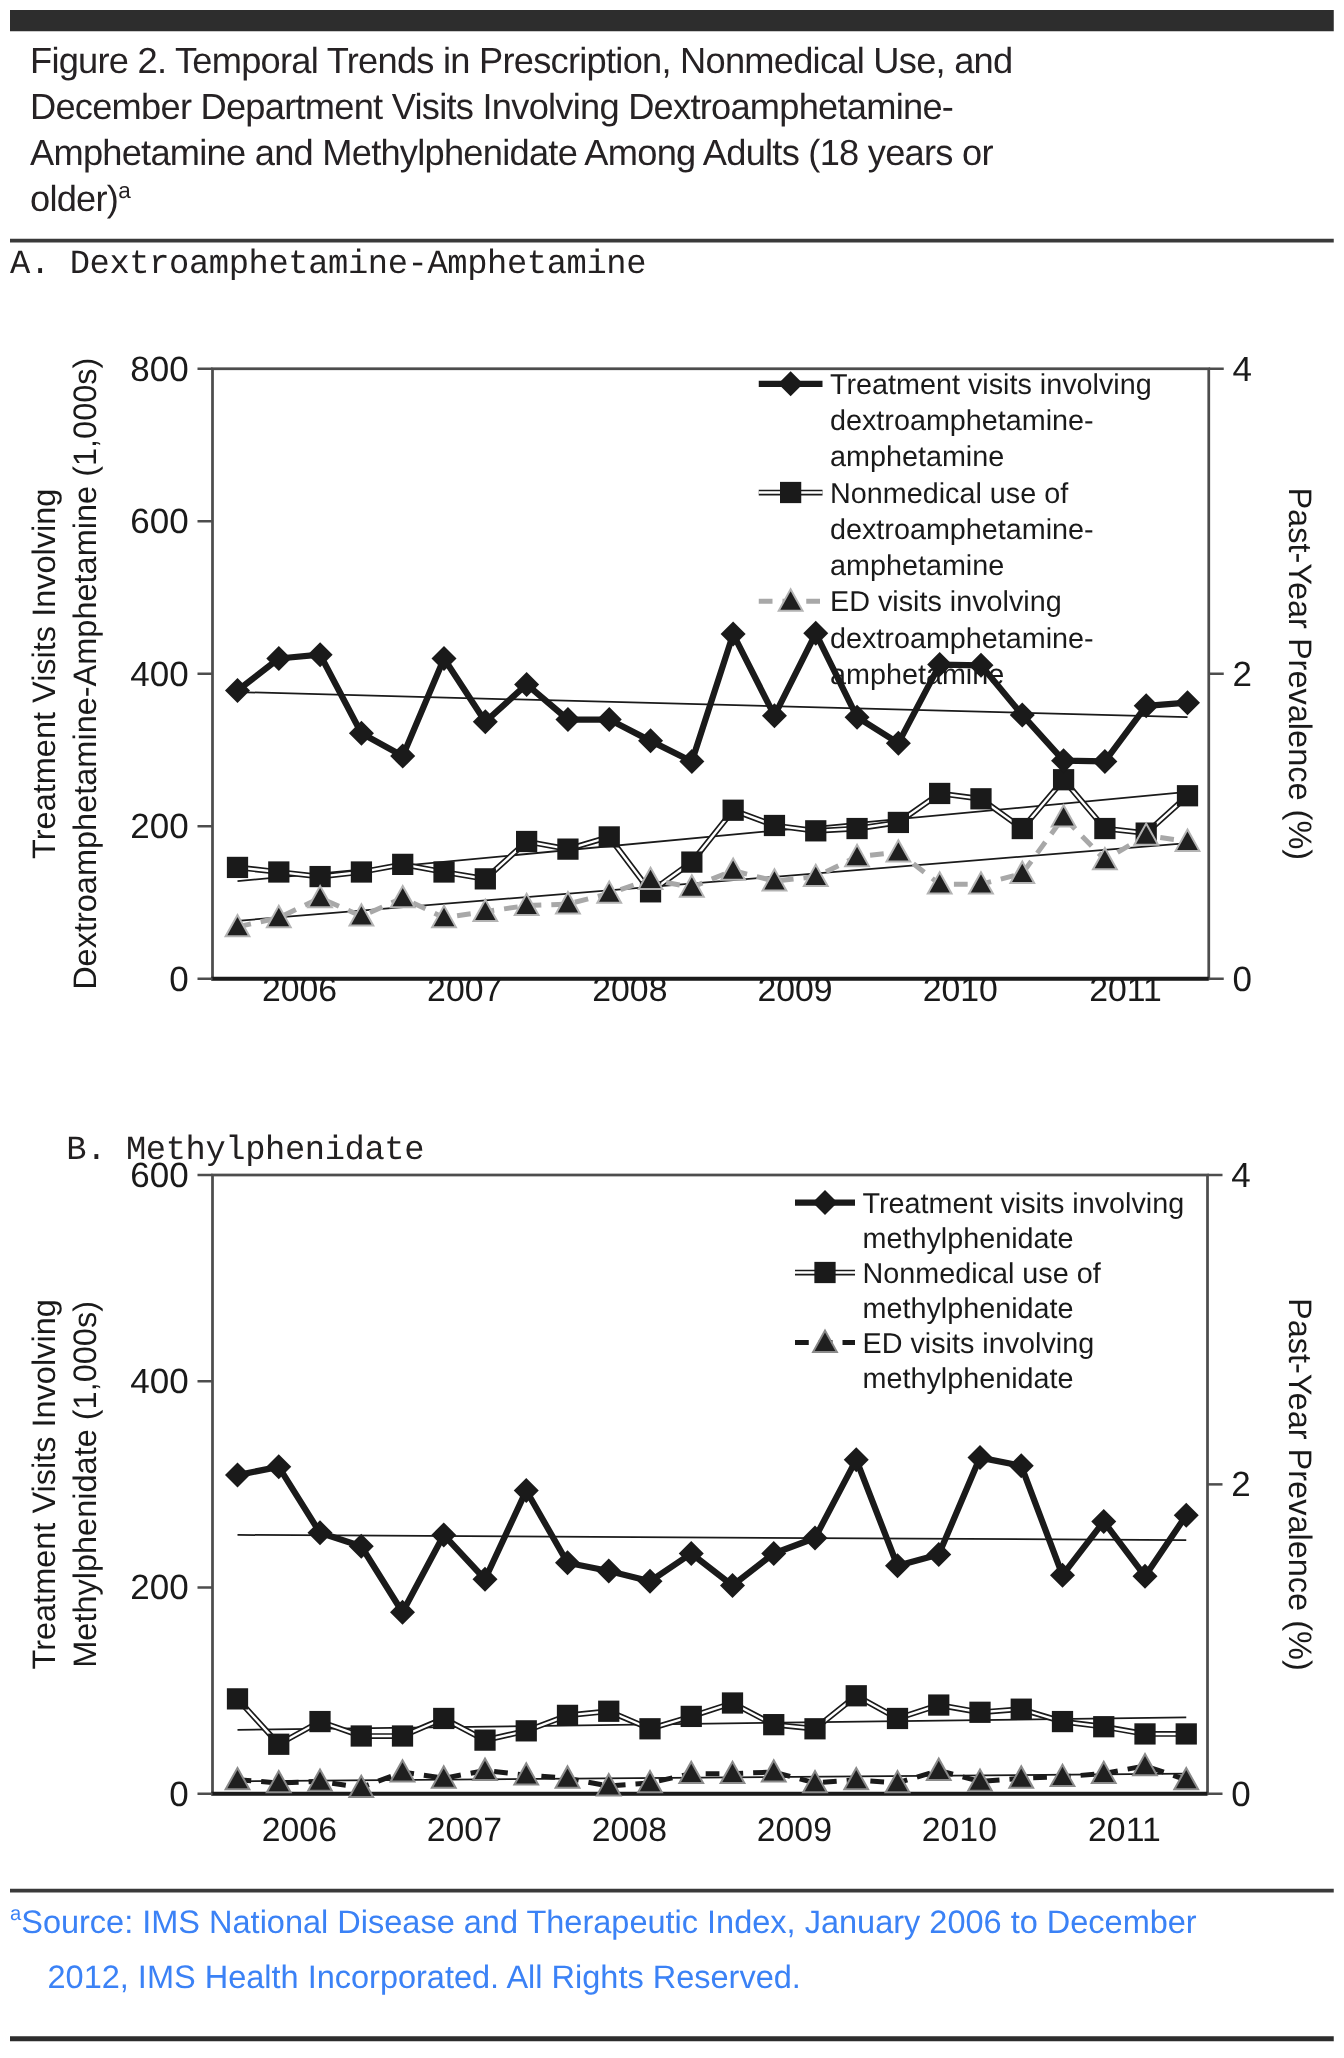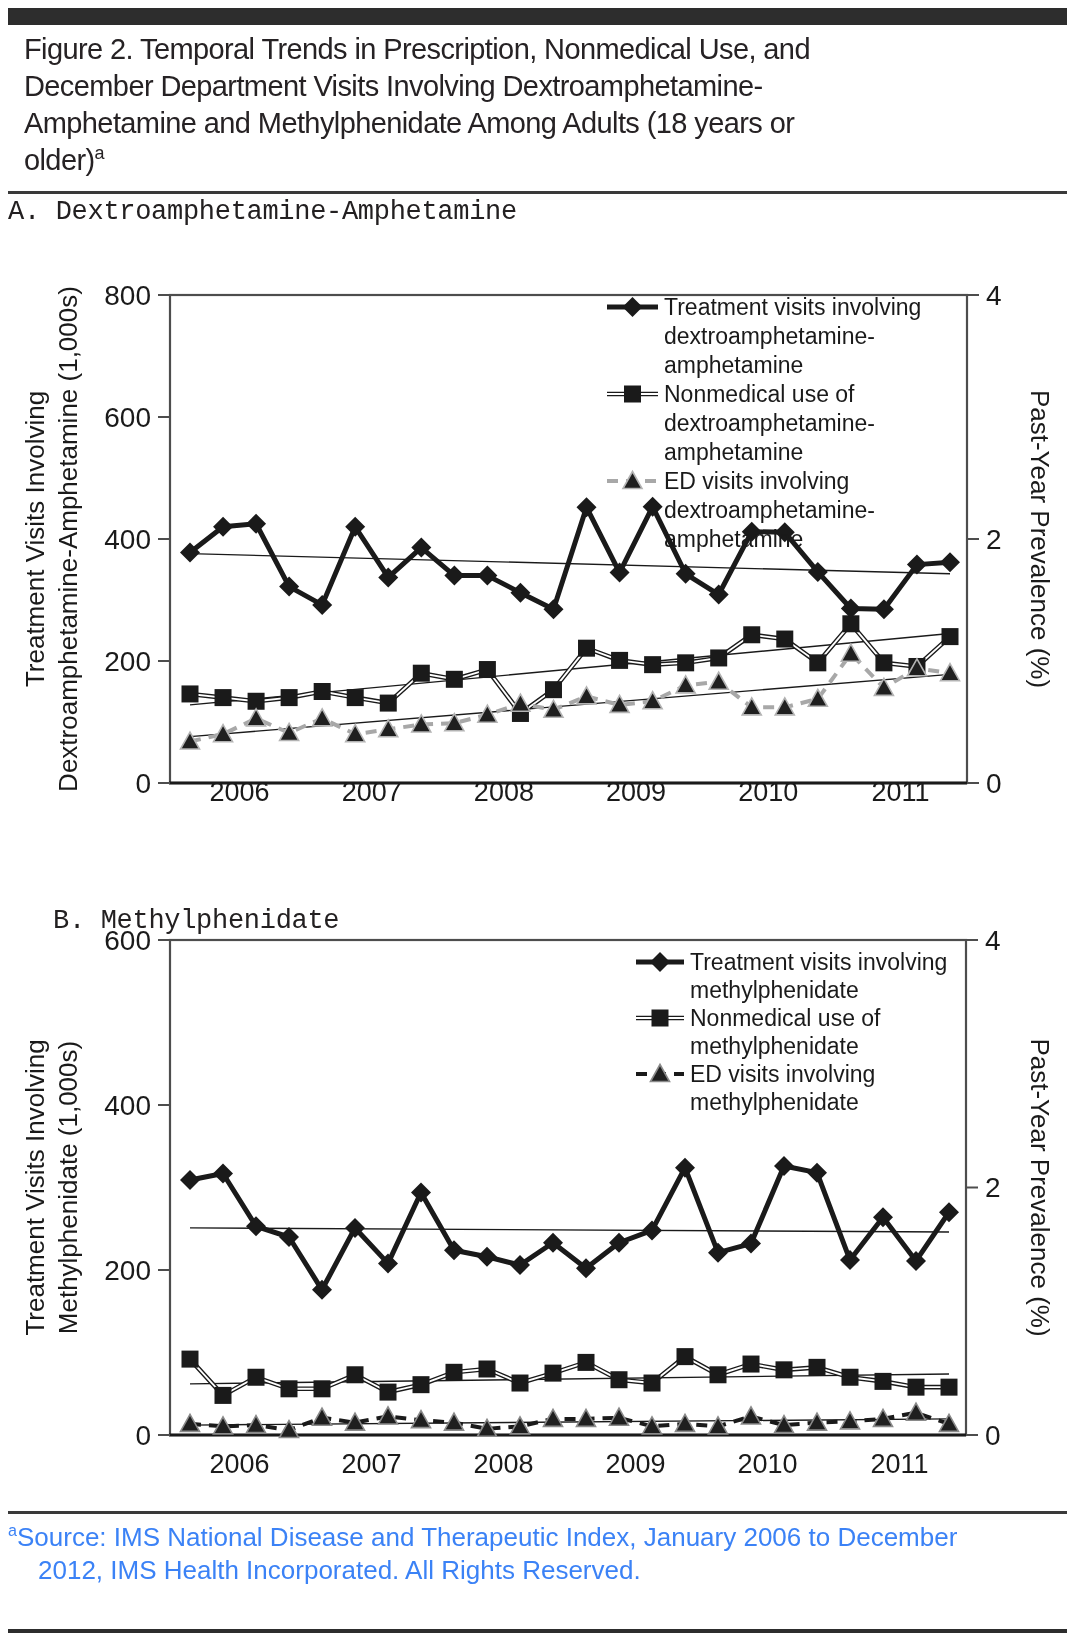--- a/index.html
+++ b/index.html
@@ -14,21 +14,21 @@
   .panel-label{position:absolute;left:8px;font-size:27px;color:#232021;letter-spacing:-0.3px;font-family:Liberation Mono, monospace;}
   .panel-a-label{top:197px;}
   .panel-b-label{top:906px;margin-left:45px;}
   .chart{position:absolute;left:0;}
   .chart-a{top:240px;}
   .chart-b{top:915px;}
   svg text{font-family:"Liberation Sans", sans-serif;fill:#1a1a1a;}
   .footer-rule-top{top:1511px;height:3px;}
   .footer{position:absolute;left:8px;top:1521px;width:1062px;font-size:26px;line-height:33px;color:#3b82f6;}
   .footer sup{font-size:0.62em;line-height:0;}
-  .footer .indent{padding-left:30px;}
+  .footer .indent{padding-left:30px;margin-top:11px;}
   .footer-rule-bottom{top:1629px;height:4px;background:#2d2d2d;}
 </style>
 </head>
 <body>
 
 <div class="page">
   <div class="topbar"></div>
 
   <div class="title">
     <div>Figure 2. Temporal Trends in Prescription, Nonmedical Use, and</div>

